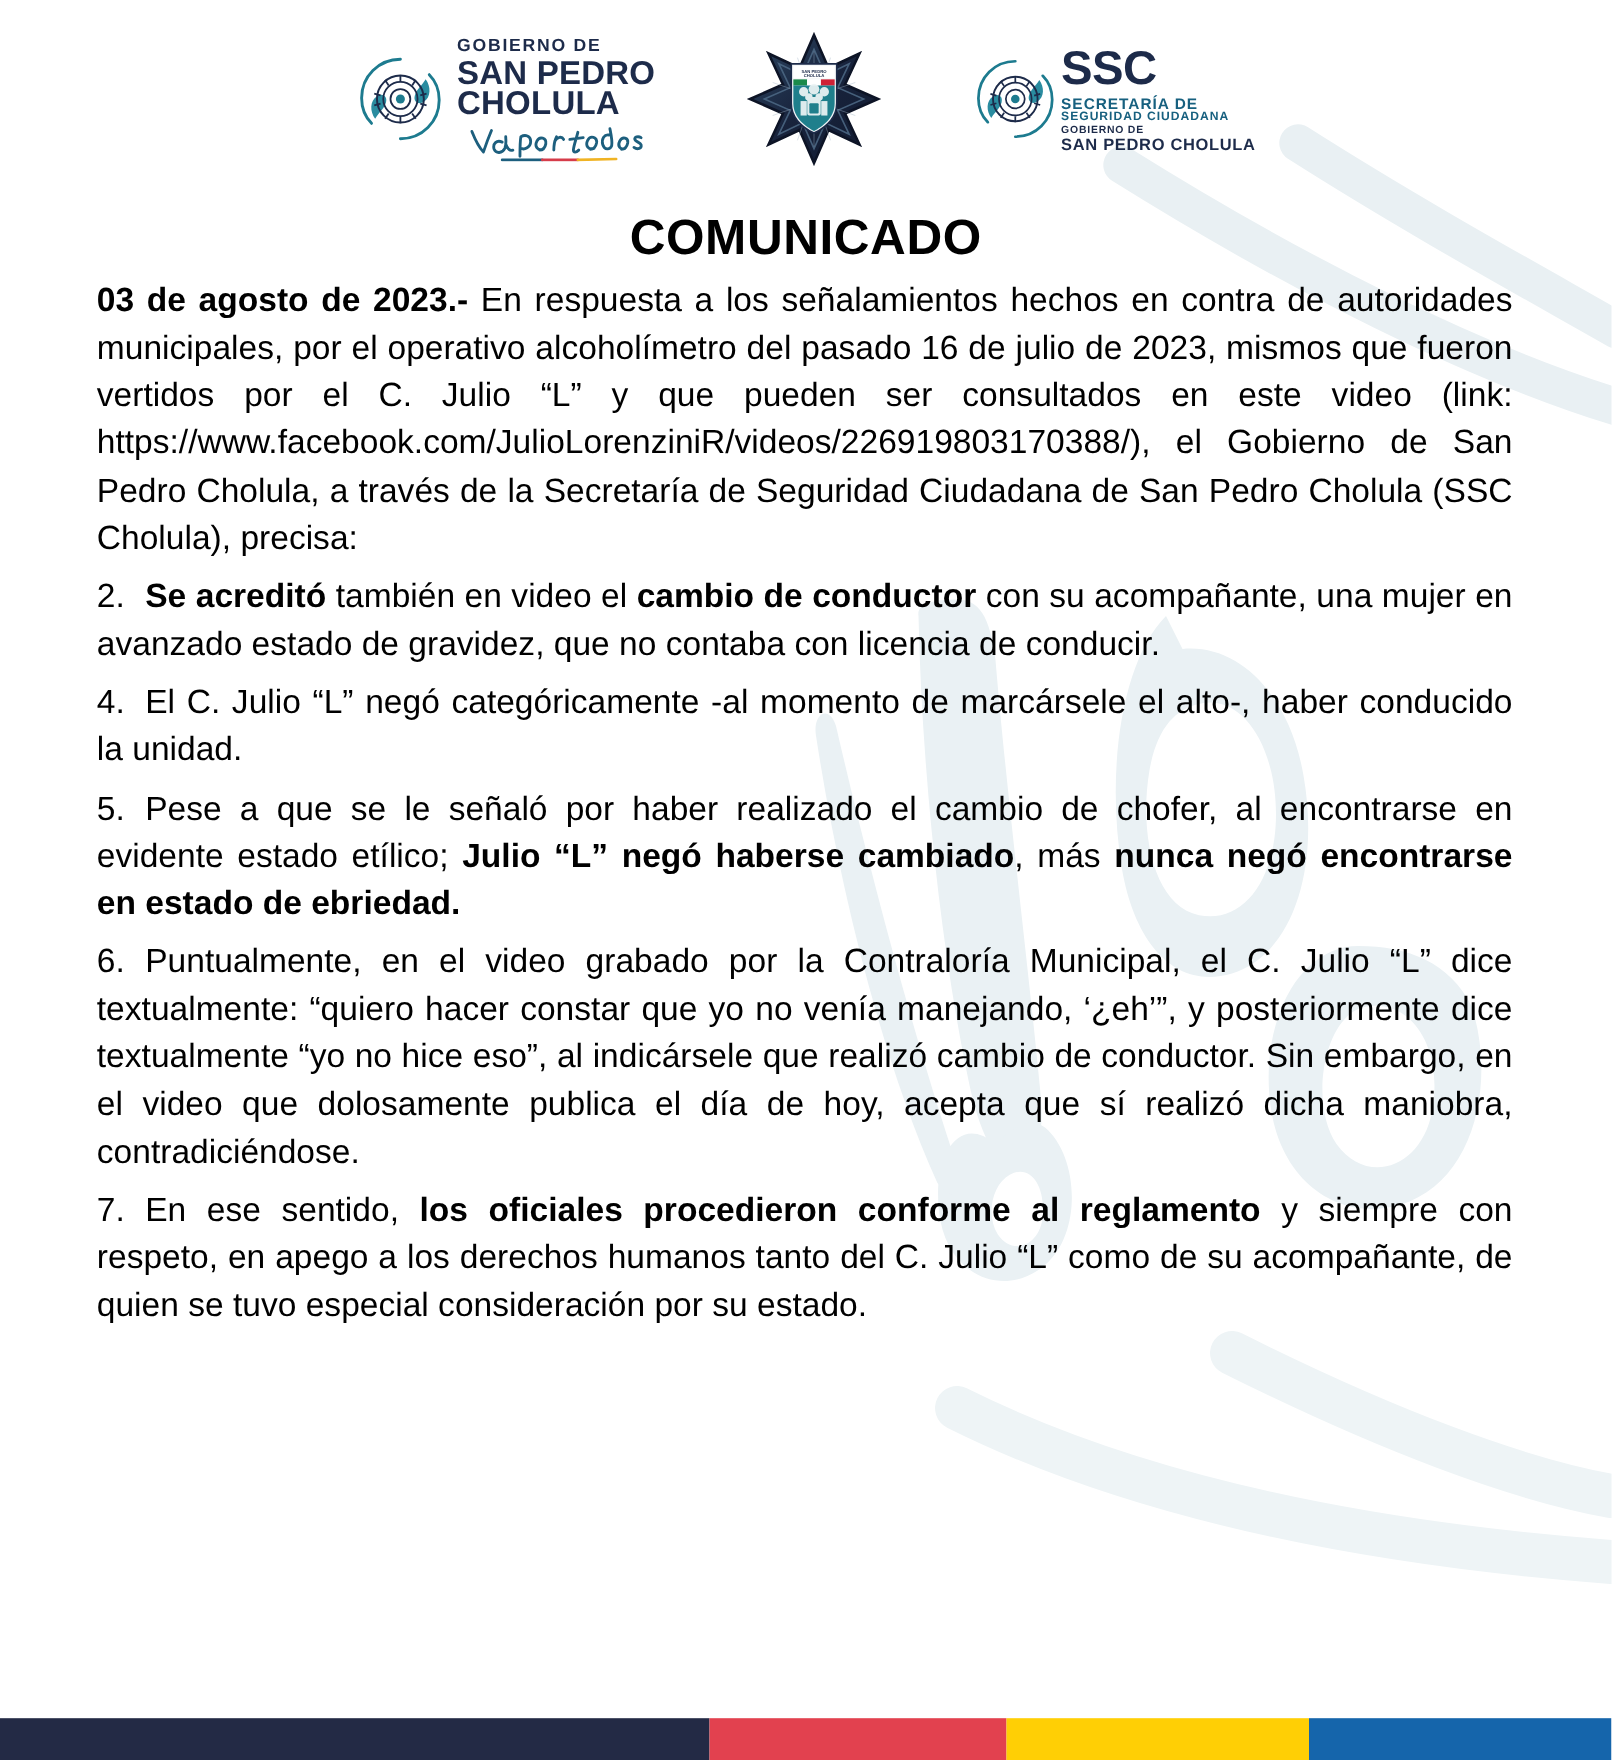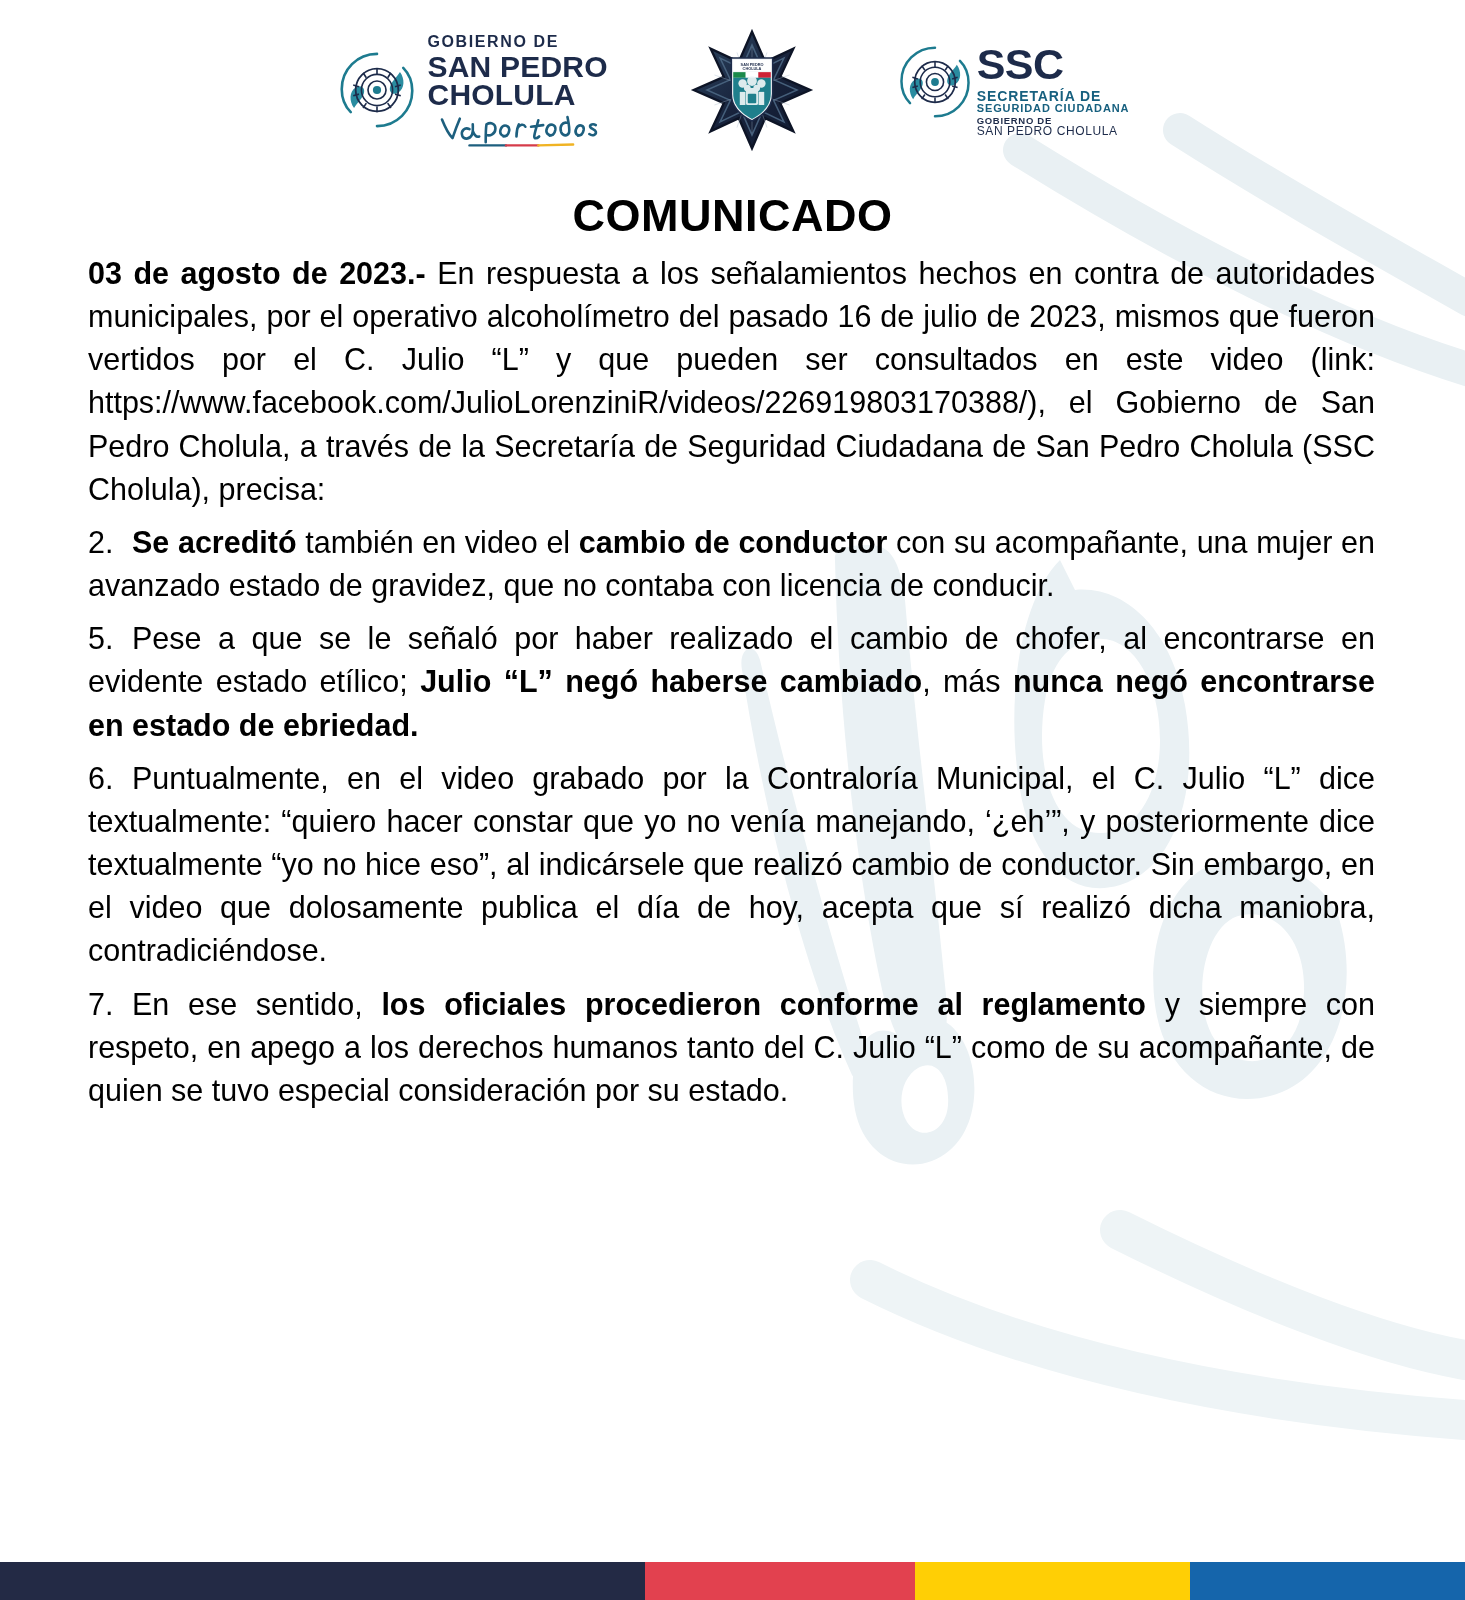--- a/index.html
+++ b/index.html
@@ -49,31 +49,31 @@
     font-size:30px;font-weight:700;letter-spacing:0.2px;
     color:#1d2b4a;margin-top:-2px;
     font-family:"Liberation Sans",sans-serif;
   }
   .gob-tag{margin-top:3px;height:34px;}
 
   
   .badge{width:132px;height:124px;flex:none;}
 
   
-  .logo-ssc{display:flex;gap:3px;}
+  .logo-ssc{display:flex;align-items:center;gap:3px;}
   .ssc-mark{width:78px;height:78px;flex:none;}
   .ssc-text{display:flex;flex-direction:column;line-height:1;}
   .ssc-big{
     font-size:43px;font-weight:700;letter-spacing:-0.5px;
     color:#1d2b4a;font-family:"Liberation Sans",sans-serif;
   }
   .ssc-s1{font-size:14px;font-weight:700;letter-spacing:0.9px;color:#17607f;margin-top:3px;}
   .ssc-s2{font-size:11px;font-weight:700;letter-spacing:0.9px;color:#17607f;}
   .ssc-s3{font-size:9.5px;font-weight:700;letter-spacing:0.7px;color:#1d2b4a;margin-top:2px;}
-  .ssc-s4{font-size:12px;font-weight:400;letter-spacing:0.6px;color:#1d2b4a;}
+  .ssc-s4{font-size:15px;font-weight:700;letter-spacing:0.6px;color:#1d2b4a;}
 
   
   .doc-title{
     position:relative;z-index:2;
     text-align:center;
     font-family:"Liberation Sans",sans-serif;
     font-weight:700;
     font-size:45px;
     letter-spacing:0.5px;
     color:#000;
@@ -287,20 +287,21 @@
 </div>
 
 <div class="doc-title">COMUNICADO</div>
 
 <div class="doc-body">
   <p>
     <b class="lead">03 de agosto de 2023.-</b><span> En respuesta a los señalamientos hechos en contra de autoridades municipales, por el operativo alcoholímetro del pasado 16 de julio de 2023, mismos que fueron vertidos por el C. Julio “L” y que pueden ser consultados en este video (link: </span><span>https://www.facebook.com/JulioLorenziniR/videos/226919803170388/)</span><span>, el Gobierno de San Pedro Cholula, a través de la Secretaría de Seguridad Ciudadana de San Pedro Cholula (SSC Cholula), precisa:</span>
   </p>
   <div id="numbered-items">
       <p><span class="num">2.</span><b>Se acreditó</b><span> también en video el </span><b>cambio de conductor</b><span> con su acompañante, una mujer en avanzado estado de gravidez, que no contaba con licencia de conducir.</span></p>
+      <p><span class="num">4.</span><span>El C. Julio “L” negó categóricamente -al momento de marcársele el alto-, haber conducido la unidad.</span></p>
       <p><span class="num">5.</span><span>Pese a que se le señaló por haber realizado el cambio de chofer, al encontrarse en evidente estado etílico; </span><b>Julio “L” negó haberse cambiado</b><span>, más </span><b>nunca negó encontrarse en estado de ebriedad.</b></p>
       <p><span class="num">6.</span><span>Puntualmente, en el video grabado por la Contraloría Municipal, el C. Julio “L” dice textualmente: “quiero hacer constar que yo no venía manejando, ‘¿eh’”, y posteriormente dice textualmente “yo no hice eso”, al indicársele que realizó cambio de conductor. Sin embargo, en el video que dolosamente publica el día de hoy, acepta que sí realizó dicha maniobra, contradiciéndose.</span></p>
       <p><span class="num">7.</span><span>En ese sentido, </span><b>los oficiales procedieron conforme al reglamento</b><span> y siempre con respeto, en apego a los derechos humanos tanto del C. Julio “L” como de su acompañante, de quien se tuvo especial consideración por su estado.</span></p>
     </div>
 </div>
 
 <div class="footer-bar" id="footer-bar">
     <div class="fb-seg" style="background: rgb(35, 42, 69); width: 645px;"></div>
     <div class="fb-seg" style="background: rgb(226, 65, 79); width: 270px;"></div>
     <div class="fb-seg" style="background: rgb(255, 207, 5); width: 275px;"></div>

